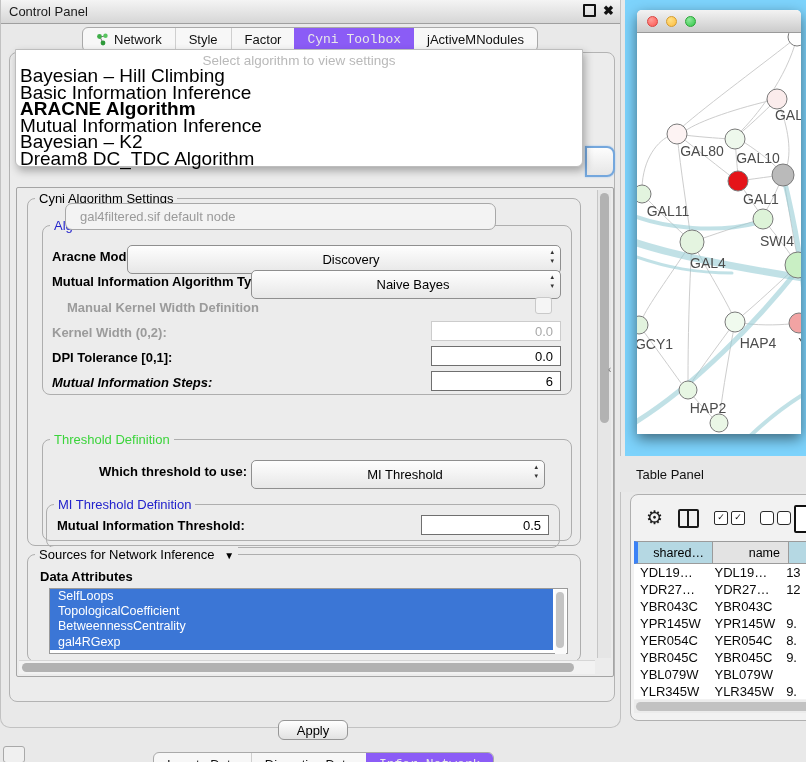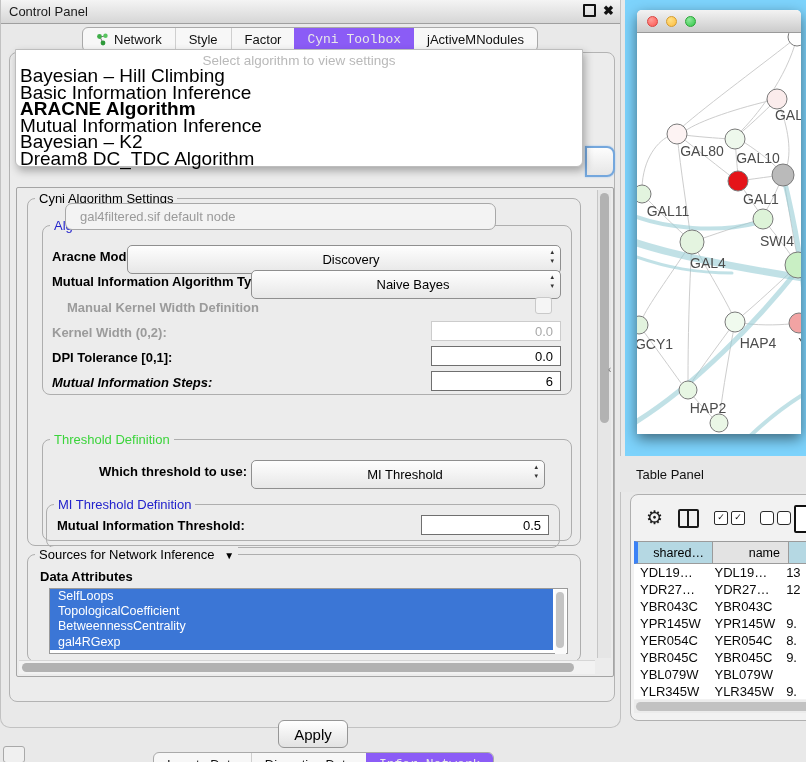--- a/index.html
+++ b/index.html
@@ -82,23 +82,23 @@
       border:1px solid #c9c9c9;border-radius:3px;}
   .tri{display:inline-block;font-size:11px;color:#000;}
 
   
   .attrlist{position:absolute;background:#fff;border:1px solid #9a9a9a;}
   .attr-item{height:15.2px;line-height:15.2px;background:#3b76d6;color:#fff;
       font-size:12.5px;padding-left:8px;width:495px;}
   .attr-sb{position:absolute;right:1px;top:1px;width:11px;height:64px;background:#fbfbfb;}
   .attr-sb .thumb{position:absolute;left:1px;top:2px;width:8px;height:56px;background:#c4c4c4;border-radius:4px;}
 
-  .apply-btn{position:absolute;left:268px;top:667px;width:70px;height:28px;
+  .apply-btn{position:absolute;left:268px;top:667px;width:70px;height:20px;
       background:linear-gradient(#ffffff,#e2e2e2);border:1px solid #969696;border-radius:6px;
-      font-size:15px;color:#000;font-family:"Liberation Sans",sans-serif;}
+      font-size:13px;color:#000;font-family:"Liberation Sans",sans-serif;}
 
   .mini-icon{position:absolute;left:3px;top:746px;width:20px;height:15px;background:#f0f0f0;
       border:1px solid #a9a9a9;border-radius:3px;}
   .split-grip{position:absolute;left:608px;top:364px;font-size:10px;color:#777;}
 
   
   .net-frame{position:absolute;left:625px;top:0;width:181px;height:456px;background:#7dd3fc;}
   .net-window{position:absolute;left:12px;top:10px;width:164px;height:424px;background:#fff;
       border-radius:5px 5px 0 0;box-shadow:0 5px 14px rgba(0,0,0,.5);}
   .net-titlebar{height:22px;background:linear-gradient(#f3f3f3,#cbcbcb);

